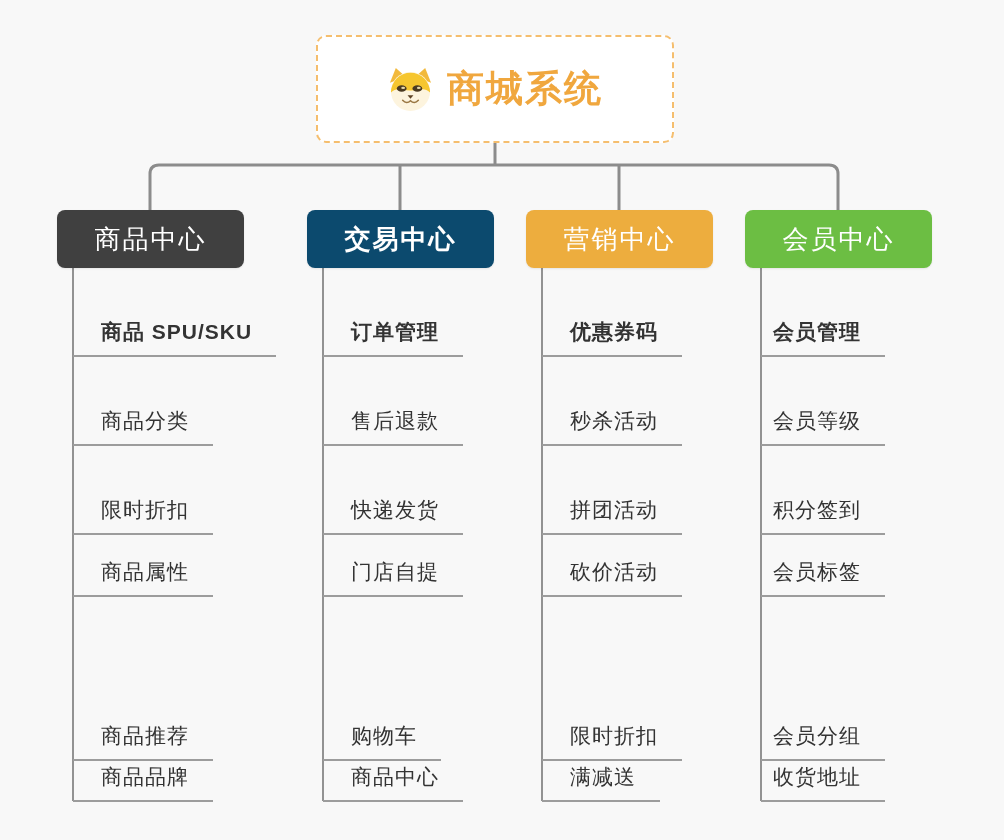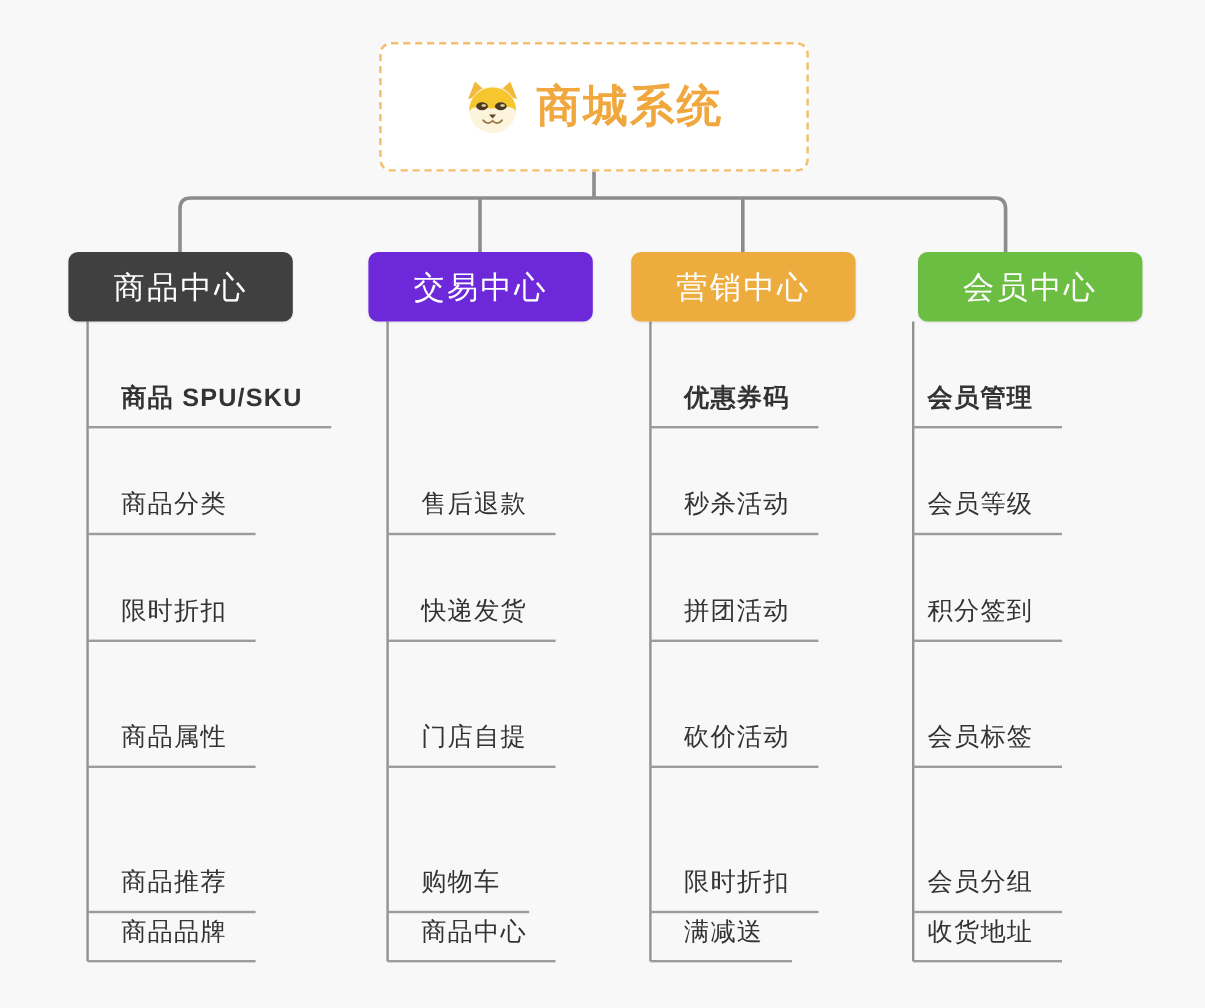--- a/index.html
+++ b/index.html
@@ -33,38 +33,38 @@
     position: absolute; top: 210px;
     width: 187px; height: 58px;
     border-radius: 8px;
     color: #FFFFFF; font-size: 26px; letter-spacing: 2px;
     display: flex; align-items: center; justify-content: center;
     box-shadow: 0 1px 2px rgba(0,0,0,0.08);
   }
   .b0 { left: 57px; }
   .b1 { left: 307px; }
   .b2 { left: 526px; }
-  .b3 { left: 765px; }
+  .b3 { left: 745px; }
 
   .item {
     position: absolute;
     font-size: 21px; line-height: 30px;
     color: #333333; letter-spacing: 1px;
     padding: 0 24px 8px 28px;
     border-bottom: 2px solid #9C9C9C;
     white-space: nowrap;
   }
   .c0 { left: 73px; }
   .c1 { left: 323px; }
   .c2 { left: 542px; }
   .c3 { left: 761px; padding-left: 12px; }
   .r0 { top: 317px; font-weight: bold; }
   .r1 { top: 406px; }
   .r2 { top: 495px; }
-  .r3 { top: 600px; }
+  .r3 { top: 557px; font-family: Liberation Serif, serif; }
   .r4 { top: 673px; margin-top: 48px; }
   .r5 { top: 762px; }
 </style>
 </head>
 <body>
 
 <div class="canvas">
 
   <svg class="connectors" width="1004" height="840">
     <g stroke="#8C8C8C" stroke-width="3" fill="none">
@@ -93,37 +93,38 @@
       <ellipse cx="32.5" cy="21.4" rx="2" ry="1.1" fill="#E8D9A8"></ellipse>
       <path d="M21,29 h6 l-3,3.4 Z" fill="#5E4426"></path>
       <path d="M16,34 q4,4.5 8,0.5 q4,4 8,-0.5" stroke="#9A7743" stroke-width="1.6" fill="none" stroke-linecap="round"></path>
     </svg>
     <span class="root-title">商城系统</span>
   </div>
 
   <div class="branch b0" style="background-color: #404040;">
     <span>商品中心</span>
   </div>
-  <div class="branch b1" style="background-color: #6d28d9;">
+  <div class="branch b1" style="background-color: #0c4a6e; font-weight: bold;">
     <span>交易中心</span>
   </div>
   <div class="branch b2" style="background-color: rgb(237, 173, 62);">
     <span>营销中心</span>
   </div>
   <div class="branch b3" style="background-color: rgb(108, 190, 67);">
     <span>会员中心</span>
   </div>
 
   <div class="item c0 r0">商品 SPU/SKU</div>
   <div class="item c0 r1">商品分类</div>
   <div class="item c0 r2">限时折扣</div>
   <div class="item c0 r3">商品属性</div>
   <div class="item c0 r4">商品推荐</div>
   <div class="item c0 r5">商品品牌</div>
 
+  <div class="item c1 r0">订单管理</div>
   <div class="item c1 r1">售后退款</div>
   <div class="item c1 r2">快递发货</div>
   <div class="item c1 r3">门店自提</div>
   <div class="item c1 r4">购物车</div>
   <div class="item c1 r5">商品中心</div>
 
   <div class="item c2 r0">优惠券码</div>
   <div class="item c2 r1">秒杀活动</div>
   <div class="item c2 r2">拼团活动</div>
   <div class="item c2 r3">砍价活动</div>

